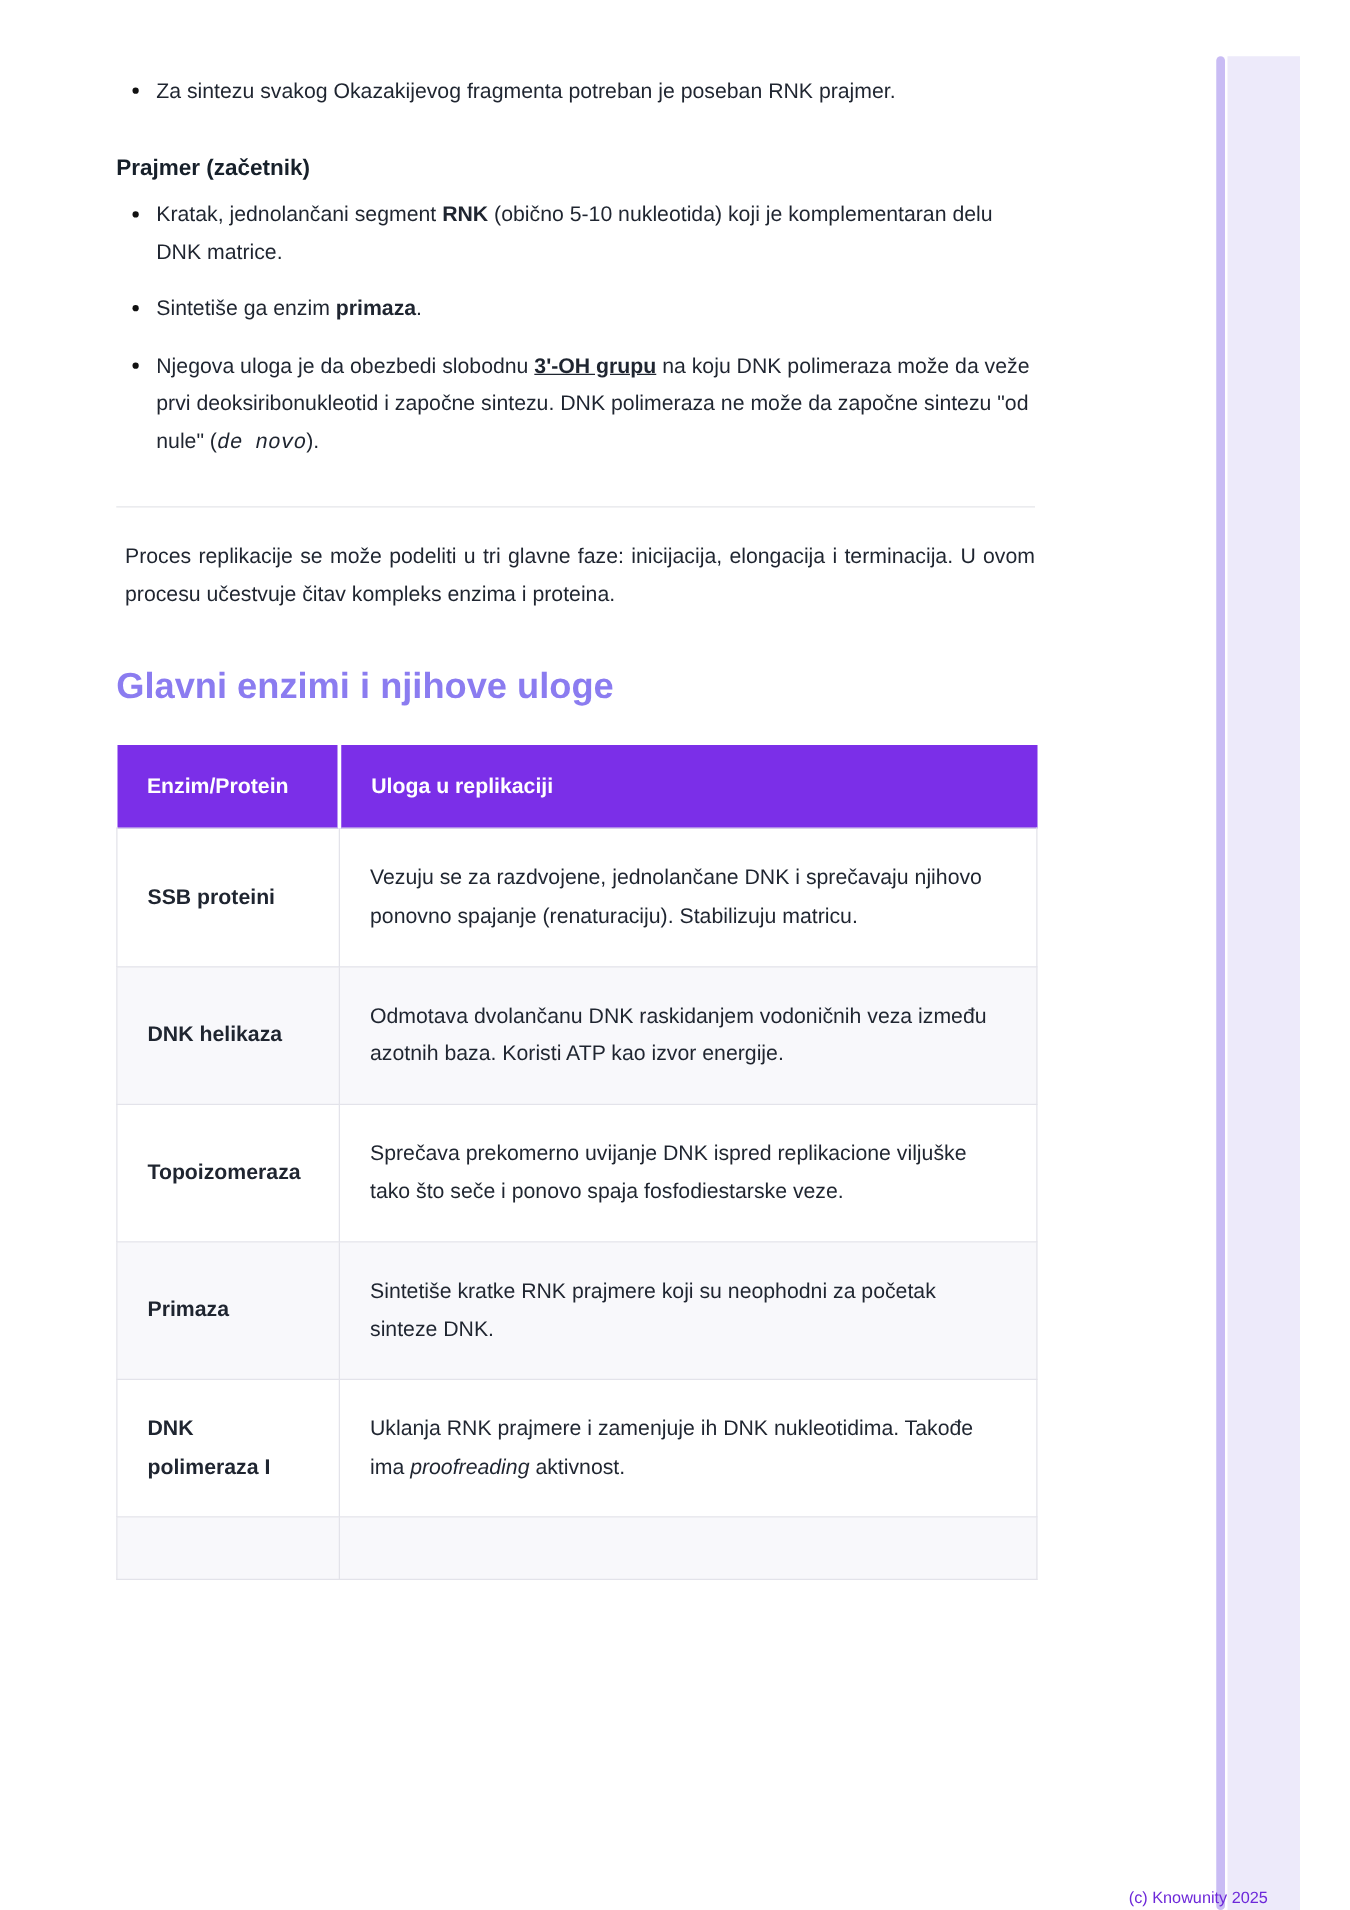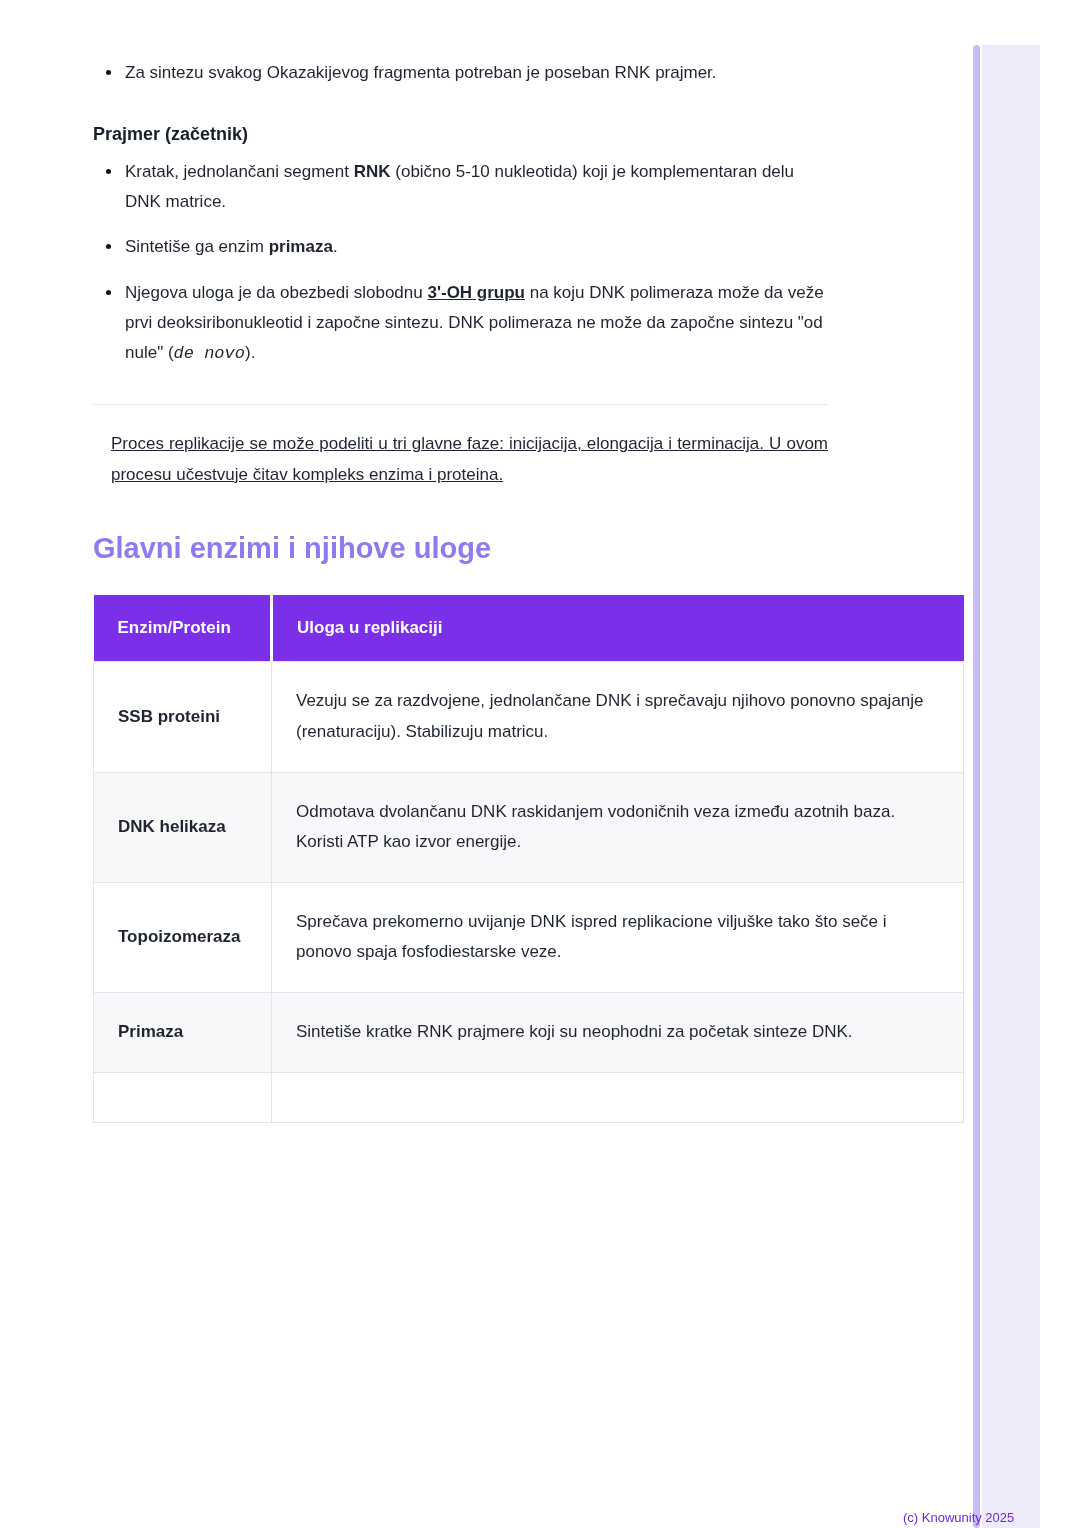--- a/index.html
+++ b/index.html
@@ -42,34 +42,33 @@
     margin: 36px 0 0 0;
   }
   h2.main-heading {
     font-size: 29px;
     font-weight: 700;
     color: #7568e2;
     margin: 38px 0 0 0;
     letter-spacing: 0.2px;
   }
   p.lead {
-    margin: 24px 0 0 18px;
+    margin: 24px 0 0 7px;
     line-height: 1.8;
     text-align: justify;
-    text-decoration: underline;
   }
   h3.sub-heading {
     font-size: 29px;
     font-weight: 700;
     color: #8b7cf0;
     margin: 42px 0 0 0;
   }
   table.enzyme-table {
     border-collapse: collapse;
-    width: 871px;
+    width: 737px;
     margin-top: 30px;
     font-size: 17px;
   }
   table.enzyme-table th {
     background: #7b2fe8;
     color: #ffffff;
     font-weight: 700;
     text-align: left;
     padding: 23px 24px;
     border: none;
@@ -164,20 +163,24 @@
         <td><span><span>Odmotava dvolančanu DNK raskidanjem vodoničnih veza između azotnih baza. Koristi ATP kao izvor energije.</span></span></td>
       </tr>
       <tr>
         <td class="enzyme-cell">Topoizomeraza</td>
         <td><span><span>Sprečava prekomerno uvijanje DNK ispred replikacione viljuške tako što seče i ponovo spaja fosfodiestarske veze.</span></span></td>
       </tr>
       <tr>
         <td class="enzyme-cell">Primaza</td>
         <td><span><span>Sintetiše kratke RNK prajmere koji su neophodni za početak sinteze DNK.</span></span></td>
       </tr>
+      <tr>
+        <td class="enzyme-cell">DNK polimeraza I</td>
+        <td><span><span>Uklanja RNK prajmere i zamenjuje ih DNK nukleotidima. Takođe ima </span><span style="font-style: italic;">proofreading</span><span> aktivnost.</span></span></td>
+      </tr>
       <tr class="partial-row">
         <td class="enzyme-cell"></td>
         <td></td>
       </tr>
     </tbody>
   </table>
 
 </div>
 
 </body></html>

